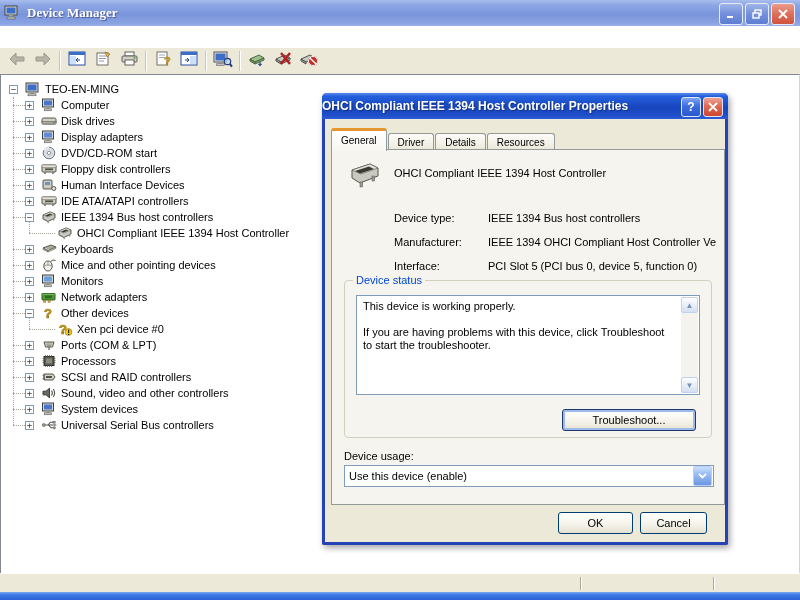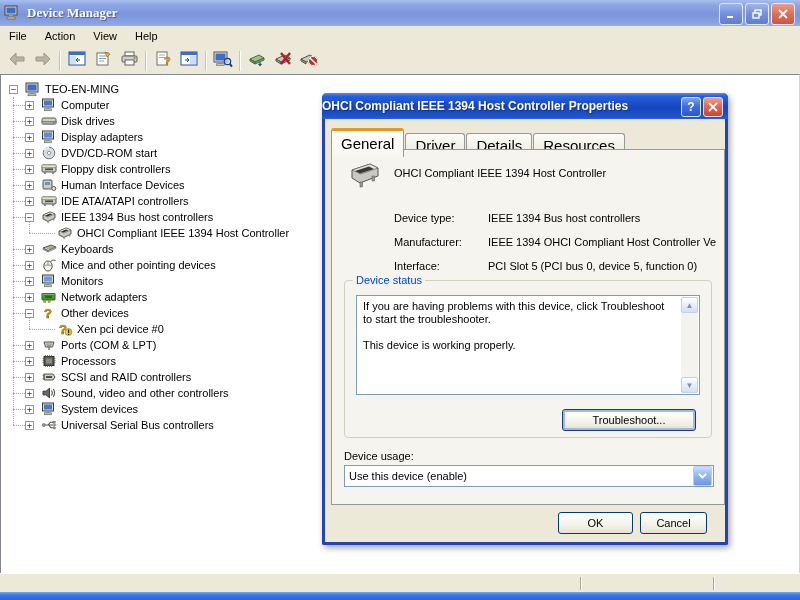--- a/index.html
+++ b/index.html
@@ -51,21 +51,21 @@
   .dlg-titlebar{position:relative;height:26px;margin:0 -3px;border-radius:5px 5px 0 0;
     background:linear-gradient(180deg,#5A8AEF 0%,#2560DC 12%,#1745BE 55%,#1E4EC8 85%,#2C5BD8 100%);
     display:flex;align-items:center;}
   .dlg-title{color:#fff;font-weight:bold;font-size:12px;text-shadow:1px 1px 1px #10307E;}
   .dlg-caption-btns{position:absolute;right:5px;top:4px;display:flex;gap:2px;}
   .dlg-btn-sm{width:18px;height:18px;border-radius:3px;border:1px solid #DCE6F8;color:#fff;
     font-weight:bold;font-size:12px;display:flex;align-items:center;justify-content:center;line-height:1;}
   .dlg-help{background:linear-gradient(180deg,#7FA4F2 0%,#3E6EE0 45%,#2A57CE 100%);}
   .dlg-close{background:linear-gradient(180deg,#F0A091 0%,#E06A52 45%,#CC4630 100%);}
 
-  .tabstrip{position:absolute;left:6px;top:35px;height:21px;font-size:15px;}
+  .tabstrip{position:absolute;left:6px;top:35px;height:21px;font-size:10px;}
   .tab{display:inline-block;position:relative;padding:3px 9px 3px 9px;margin-right:1px;
     background:linear-gradient(180deg,#FCFBF8 0%,#F0EEE2 70%,#E8E5D4 100%);
     border:1px solid #919B9C;border-bottom:none;border-radius:3px 3px 0 0;top:2px;}
   .tab.active{background:linear-gradient(180deg,#FFFFFF 0%,#F7F6F1 100%);top:0;padding-top:4px;padding-bottom:5px;
     border-top:3px solid #E5962C;z-index:3;}
   .tabpanel{position:absolute;left:6px;top:56px;width:394px;height:356px;box-sizing:border-box;
     background:#F5F4EF;border:1px solid #919B9C;z-index:2;}
 
   .dev-icon{position:absolute;left:16px;top:10px;}
   .dev-name{position:absolute;left:62px;top:17px;font-size:11px;color:#000;}
@@ -124,21 +124,20 @@
         </svg>
       </div>
       <div class="cap-btn close">
         <svg width="10" height="10" viewBox="0 0 10 10">
             <path d="M1 1 L9 9 M9 1 L1 9" stroke="#fff" stroke-width="1.8"></path>
           </svg>
       </div>
     </div>
   </div>
 
-  <div class="menubar"><span class="menu-item">File</span><span class="menu-item">Action</span><span class="menu-item">View</span><span class="menu-item">Help</span></div>
 
   <div class="toolbar">
       <div class="tb-row" id="tb-row">
         <div class="tb-btn">
           <span><svg width="20" height="16" viewBox="0 0 20 16">
               <path d="M9 2 L3 8 L9 14 L9 10 L17 10 L17 6 L9 6 Z" fill="#B8B5A8" stroke="#9A978A"></path>
             </svg></span>
         </div>
         <div class="tb-btn">
           <span><svg width="20" height="16" viewBox="0 0 20 16">
@@ -508,22 +507,22 @@
       <span class="fld-value" style="top:62px">IEEE 1394 Bus host controllers</span>
       <span class="fld-label" style="top:86px">Manufacturer:</span>
       <span class="fld-value" style="top:86px">IEEE 1394 OHCI Compliant Host Controller Ve</span>
       <span class="fld-label" style="top:110px">Interface:</span>
       <span class="fld-value" style="top:110px">PCI Slot 5 (PCI bus 0, device 5, function 0)</span>
 
       <div class="groupbox">
         <span class="groupbox-label">Device status</span>
         <div class="status-box">
           <div class="status-text" id="status-text">
+              <p>This device is working properly.</p>
               <p>If you are having problems with this device, click Troubleshoot to start the troubleshooter.</p>
-              <p>This device is working properly.</p>
             </div>
           <div class="vscroll">
             <div class="scroll-btn" style="top:0">▲</div>
             <div class="scroll-btn" style="bottom:0">▼</div>
           </div>
         </div>
         <div class="xp-btn focused" style="left:217px;top:128px;width:134px;">Troubleshoot...</div>
       </div>
 
       <span class="usage-label">Device usage:</span>

